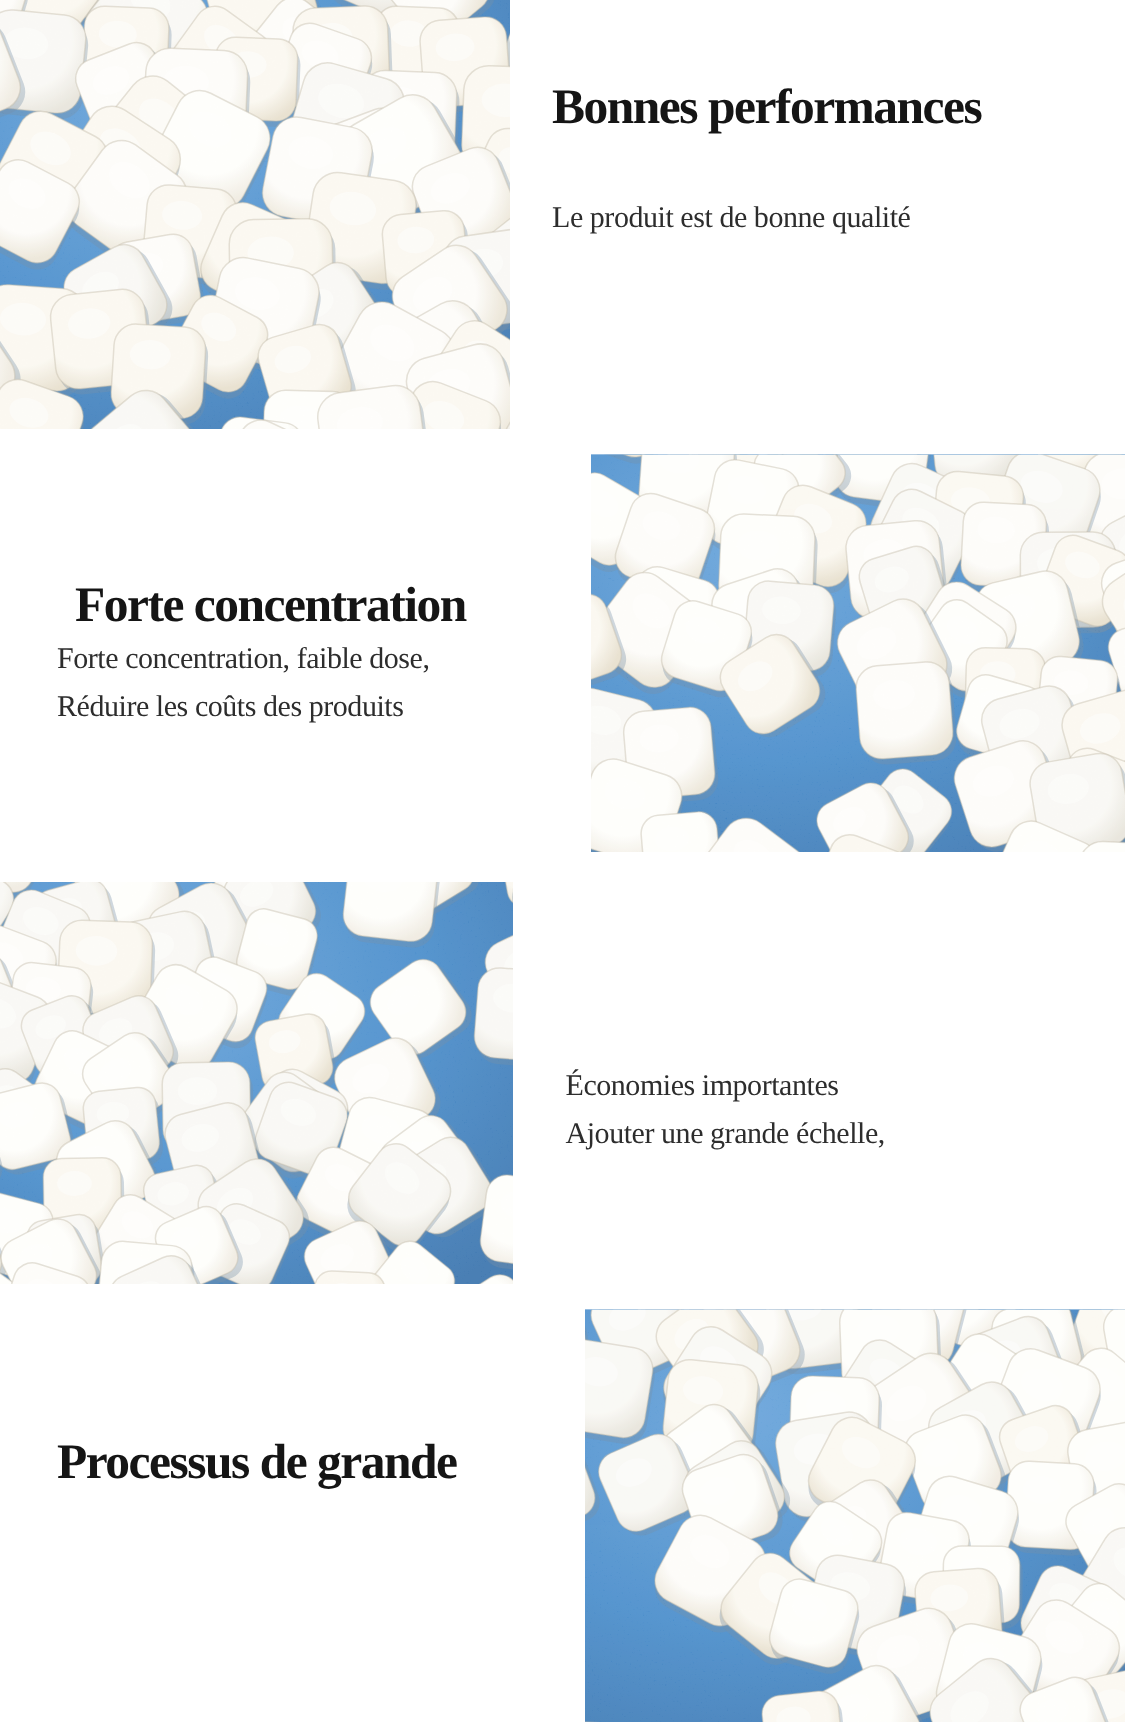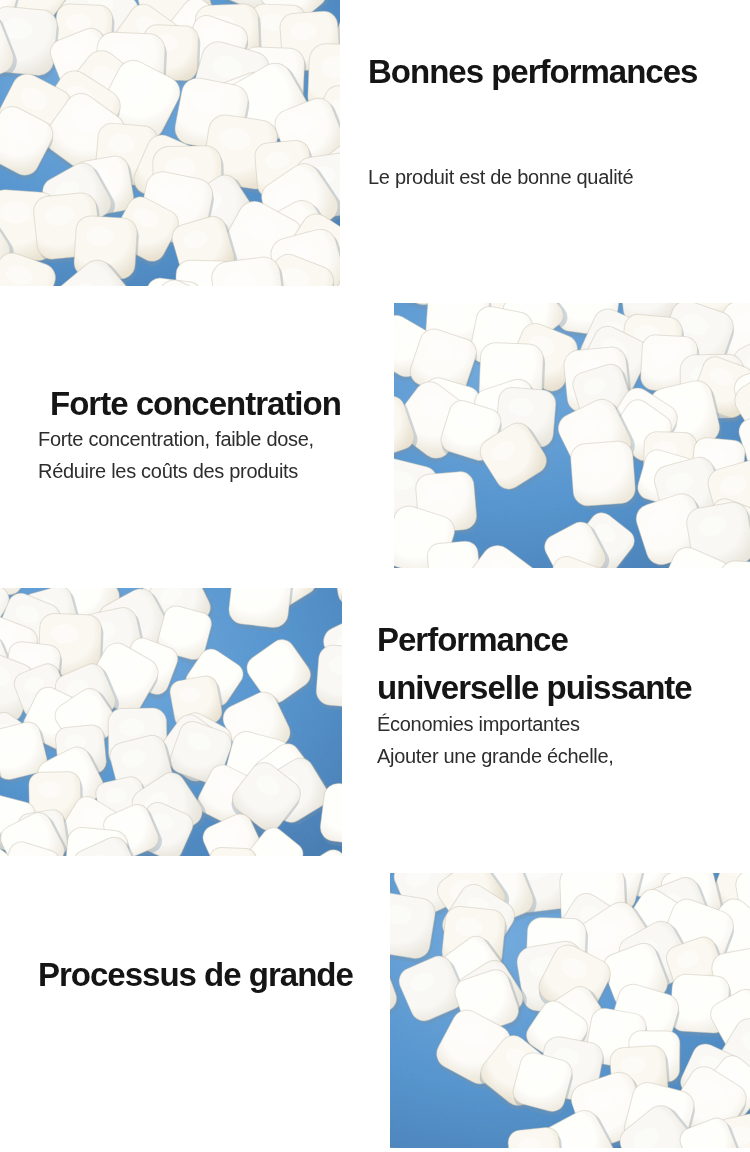--- a/index.html
+++ b/index.html
@@ -1,38 +1,38 @@
 <!DOCTYPE html>
 <html><head>
 <meta charset="utf-8">
 <style>
   * { margin:0; padding:0; box-sizing:border-box; }
   html,body { background:#ffffff; }
   .canvas {
     position:relative; width:750px; height:1152px;
     background:#ffffff; overflow:hidden;
-    font-family:Liberation Sans, sans-serif;
+    font-family:Liberation Serif, serif;
   }
   .photo { position:absolute; overflow:hidden; background:#3e86c8; }
   .photo svg { display:block; }
   .photo-1 { left:0px;   top:0px;   width:340px; height:286px; }
   .photo-2 { left:394px; top:303px; width:356px; height:265px; }
   .photo-3 { left:0px;   top:588px; width:342px; height:268px; }
   .photo-4 { left:390px; top:873px; width:360px; height:275px; }
 
   .heading {
     position:absolute; font-weight:700; color:#151515;
     font-size:33px; line-height:48px; letter-spacing:-1px; white-space:nowrap;
   }
   .body-text {
     position:absolute; font-weight:400; color:#2d2d2d;
     font-size:20px; line-height:32px; letter-spacing:-0.3px; white-space:nowrap;
   }
   .h-1 { left:368px; top:48px;  }
-  .b-1 { left:368px; top:128px; line-height:34px;margin-top:32px; }
+  .b-1 { left:368px; top:128px; line-height:34px; }
   .h-2 { left:50px;  top:380px; }
   .b-2 { left:38px;  top:423px; }
   .h-3 { left:377px; top:616px; }
   .b-3 { left:377px; top:708px; }
   .h-4 { left:38px;  top:950px; line-height:50px; }
 </style>
 </head>
 <body>
 
 <div class="canvas">
@@ -1326,24 +1326,20 @@
           <ellipse cx="308.2" cy="299.6" rx="13.5" ry="9.6" fill="#ffffff" opacity="0.4"></ellipse>
         </g>
         <g transform="rotate(-37.7 371.0 310.9)">
           <rect x="345.5" y="287.5" width="54.9" height="54.9" rx="13.2" fill="#64809c" opacity="0.35"></rect>
           <rect x="343.5" y="283.5" width="54.9" height="54.9" rx="13.2" fill="url(#ph2g2)" stroke="rgba(190,182,162,0.45)" stroke-width="1"></rect>
           <ellipse cx="365.5" cy="301.3" rx="12.3" ry="8.8" fill="#ffffff" opacity="0.4"></ellipse>
         </g>
         <rect width="342" height="268" filter="url(#ph2grain)" opacity="0.13"></rect>
       </svg>
     </div>
-  <div class="heading h-3">
-    <div>Performance</div>
-    <div>universelle puissante</div>
-  </div>
   <div class="body-text b-3">
     <div>Économies importantes</div>
     <div>Ajouter une grande échelle,</div>
   </div>
 
   <div class="heading h-4">
     <div>Processus de grande</div>
   </div>
   <div class="photo photo-4">
       <svg xmlns="http://www.w3.org/2000/svg" width="360" height="275" viewBox="0 0 360 275">

